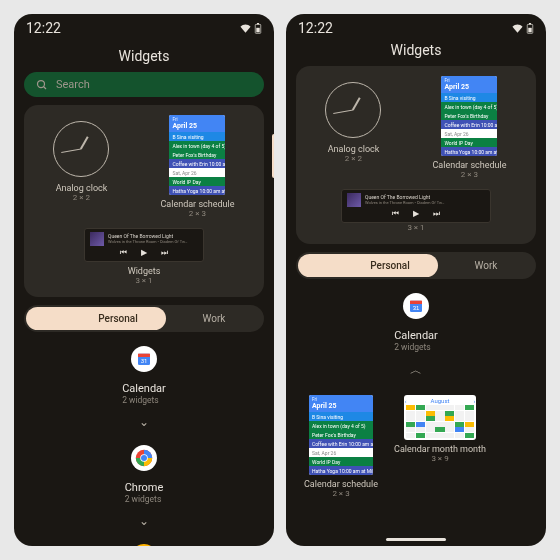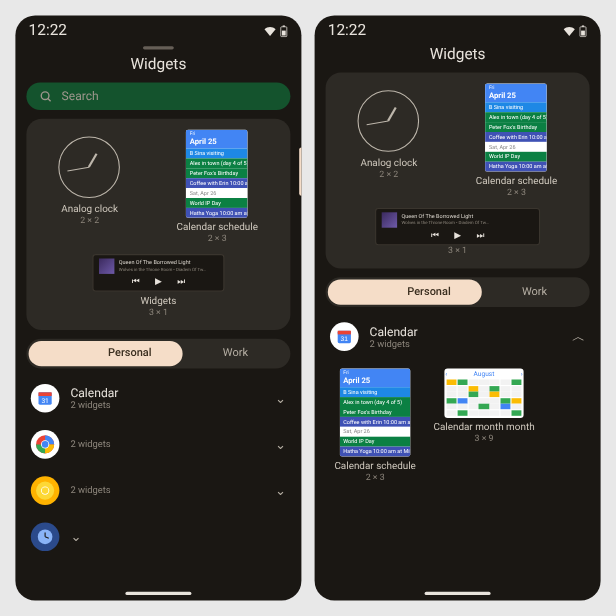--- a/index.html
+++ b/index.html
@@ -98,21 +98,21 @@
   .sp-ctrl{display:flex; justify-content:center; gap:14px; font-size:8px; margin-top:2px;}
   .tabs {
     display: flex; margin: 0 10px 6px; background:#2d2a25; border-radius: 16px; padding:2px;
   }
   .tab {
     flex:1; text-align:center; font-size:10px; padding:6px 0; border-radius:14px;
     color:#b5aea3;
   }
   .tab.active { background:#f5ddc8; color:#3a2e1f; font-weight:500;padding-left:44px;}
   .app-row {
-    display:flex; align-items:center; gap:10px; padding:8px 14px;
+    display:flex; align-items:center; gap:10px; padding:8px 14px;flex-direction:column;
   }
   .app-icon {
     width:26px; height:26px; border-radius:50%; display:flex; align-items:center;
     justify-content:center; font-size:12px; flex-shrink:0;
   }
   .app-info{flex:1;}
   .app-name{font-size:11px;}
   .app-sub{font-size:8.5px;color:#8d867c;}
   .chev{color:#b5aea3;font-size:12px;}
   .nav-bar {
@@ -243,20 +243,21 @@
           <svg width="18" height="18" viewBox="0 0 24 24">
             <circle cx="12" cy="12" r="11" fill="#ea4335"></circle>
             <circle cx="12" cy="12" r="11" fill="#4285f4" clip-path="inset(0 0 50% 50%)"></circle>
             <circle cx="12" cy="12" r="11" fill="#34a853" clip-path="inset(50% 50% 0 0)"></circle>
             <circle cx="12" cy="12" r="11" fill="#fbbc04" clip-path="inset(50% 0 0 50%)"></circle>
             <circle cx="12" cy="12" r="5" fill="#fff"></circle>
             <circle cx="12" cy="12" r="4" fill="#4285f4"></circle>
           </svg>
         </div>
      <div class="app-info">
+          <div class="app-name">Chrome</div>
           <div class="app-sub">2 widgets</div>
         </div>
      <span class="chev">⌄</span>
    </div>
       <div class="app-row">
      <div class="app-icon" style="background:#ffb300">
           <svg width="18" height="18" viewBox="0 0 24 24">
             <circle cx="12" cy="12" r="11" fill="#fdd835"></circle>
             <circle cx="12" cy="12" r="5" fill="#fff"></circle>
             <circle cx="12" cy="12" r="4" fill="#fdd835"></circle>

